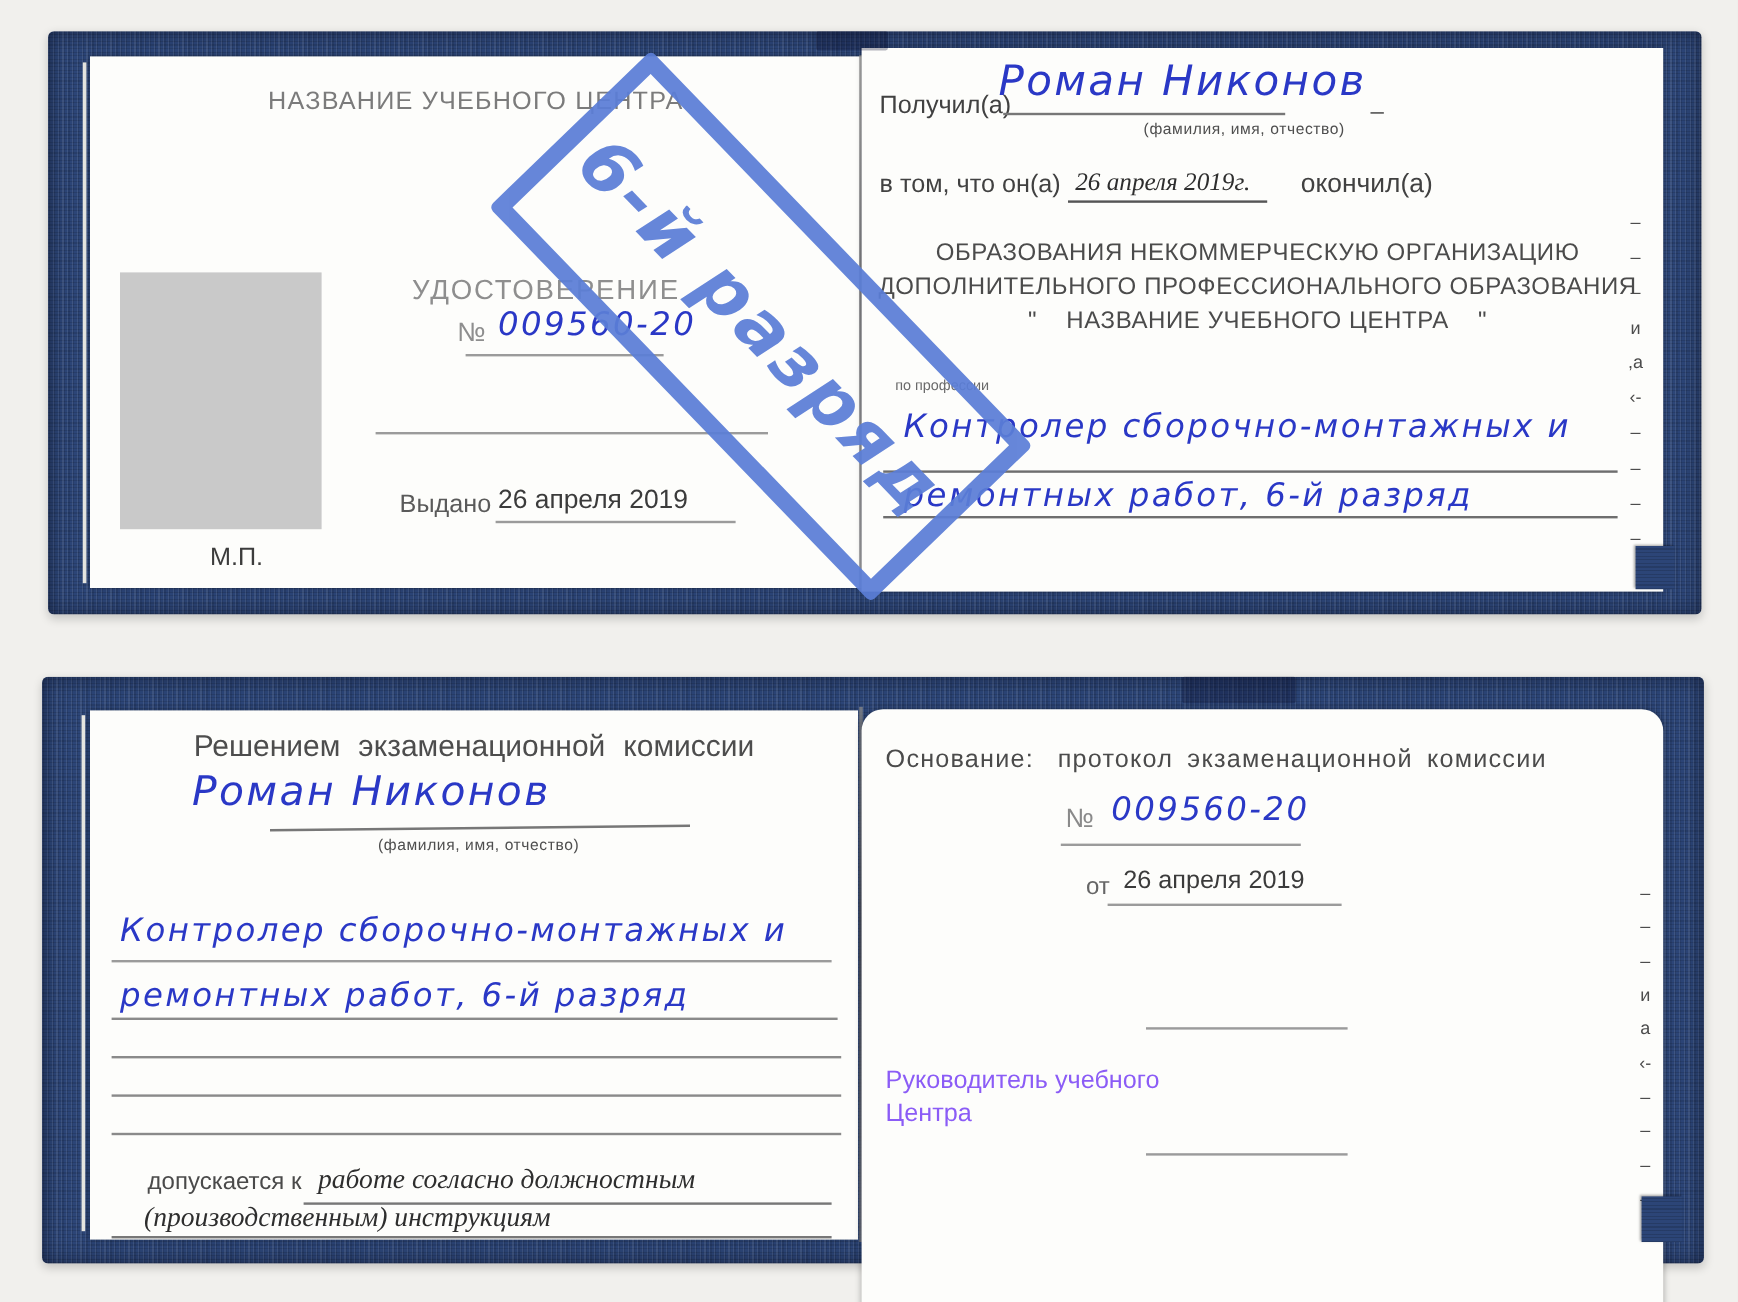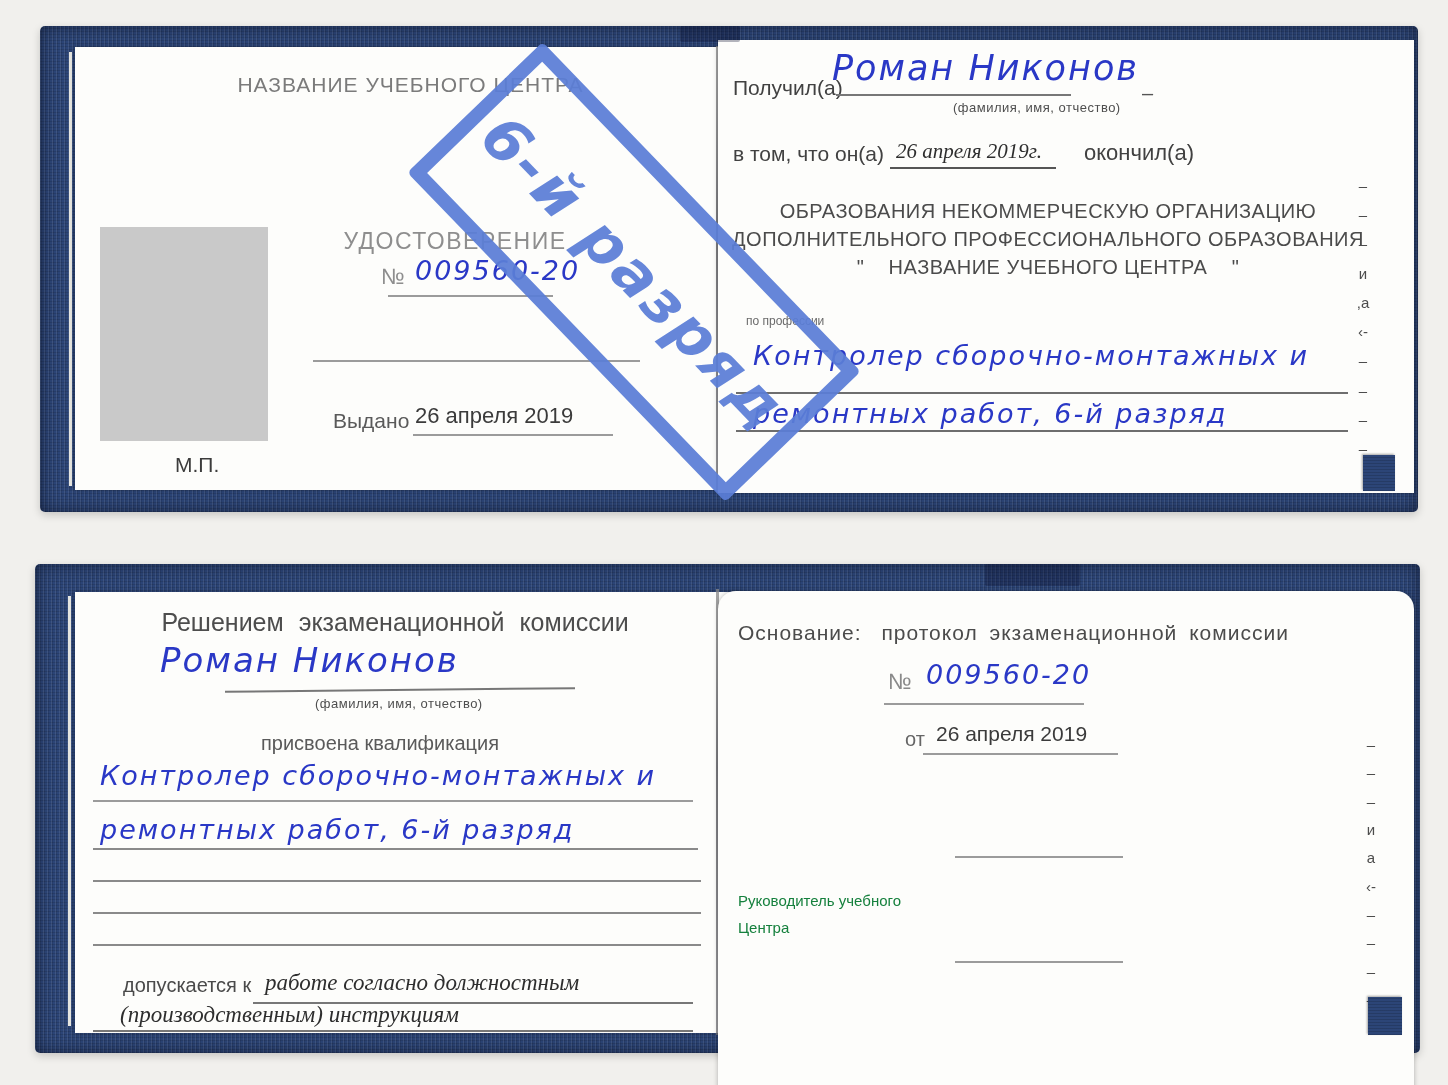--- a/index.html
+++ b/index.html
@@ -16,21 +16,20 @@
     background-image:
       repeating-linear-gradient(90deg, rgba(255,255,255,.09) 0 1px, rgba(0,0,0,.10) 1px 2px, transparent 2px 4px),
       repeating-linear-gradient(0deg, rgba(0,0,0,.12) 0 1px, transparent 1px 3px);
     box-shadow: inset 0 0 16px rgba(0,0,10,.5), 0 3px 8px rgba(0,0,0,.18);
   }
   .cover-tab{position:absolute;background:rgba(5,10,40,.30);border-radius:2px;}
   
   .page{
     position:absolute;background:#fdfdfb;
     box-shadow:0 0 5px rgba(0,0,0,.28);
-    padding-left:28px;
   }
   .sheet-edge{position:absolute;width:3px;background:#e6e6e1;}
   .seam{position:absolute;width:3px;background:linear-gradient(180deg,#8a8a8a,#4f4f55 40%,#77777c);opacity:.75;}
   .corner-pocket{
     position:absolute;background-color:var(--cover,#2c4577);
     background-image:repeating-linear-gradient(0deg, rgba(0,0,0,.15) 0 1px, transparent 1px 3px);
     box-shadow:-1px -1px 2px rgba(0,0,0,.35);
   }
   
   .t{position:absolute;color:#474747;white-space:nowrap;}
@@ -143,21 +142,20 @@
     <div class="cover-tab" style="left:950px;top:0;width:95px;height:22px;"></div>
     <div class="sheet-edge" style="left:33px;top:32px;height:430px;"></div>
 
     <div class="page" style="left:40px;top:28px;width:640px;height:441px;">
       <div class="t center" style="left:40px;top:16px;width:560px;font-size:25px;color:#4d4d4d;word-spacing:8px;">Решением экзаменационной комиссии</div>
 
       <div class="hand" style="left:85px;top:48px;font-size:34px;">Роман Никонов</div>
       <div class="uline thin" style="left:150px;top:97px;width:350px;background:#777;transform:rotate(-.6deg);"></div>
       <div class="t" style="left:240px;top:104px;font-size:13px;color:#4e4e4e;letter-spacing:.5px;">(фамилия, имя, отчество)</div>
 
-      <div class="t center" style="left:165px;top:140px;width:280px;font-size:20px;color:#5a5a5a;">присвоена квалификация</div>
 
       <div class="hand" style="left:25px;top:168px;font-size:27px;">Контролер сборочно-монтажных и</div>
       <div class="uline" style="left:18px;top:208px;width:600px;"></div>
       <div class="hand" style="left:25px;top:222px;font-size:27px;">ремонтных работ, 6-й разряд</div>
       <div class="uline thin" style="left:18px;top:256px;width:605px;background:#8a8a8a;"></div>
 
       <div class="uline thin" style="left:18px;top:288px;width:608px;background:#8a8a8a;"></div>
       <div class="uline thin" style="left:18px;top:320px;width:608px;background:#8a8a8a;"></div>
       <div class="uline thin" style="left:18px;top:352px;width:608px;background:#8a8a8a;"></div>
 
@@ -179,21 +177,21 @@
       <div class="t" style="left:170px;top:78px;font-size:22px;color:#8a8a8a;">№</div>
       <div class="hand" style="left:208px;top:68px;font-size:27px;">009560-20</div>
       <div class="uline" style="left:166px;top:112px;width:200px;"></div>
 
       <div class="t" style="left:187px;top:137px;font-size:20px;color:#666;">от</div>
       <div class="t" style="left:218px;top:131px;font-size:21px;color:#3b3b3b;">26 апреля 2019</div>
       <div class="uline" style="left:205px;top:162px;width:195px;"></div>
 
       <div class="uline" style="left:237px;top:265px;width:168px;"></div>
 
-      <div class="t" style="left:20px;top:296px;font-size:15px;color:#15803d;line-height:27px;">
+      <div class="t" style="left:20px;top:296px;font-size:21px;color:#8b5cf6;line-height:27px;">
         <span>Руководитель учебного</span><br>
         <span>Центра</span>
       </div>
       <div class="uline" style="left:237px;top:370px;width:168px;"></div>
 
       <div class="edge-marks" style="left:640px;top:146px;width:26px;height:270px;">
           <span>–</span>
           <span>–</span>
           <span>–</span>
           <span>и</span>

